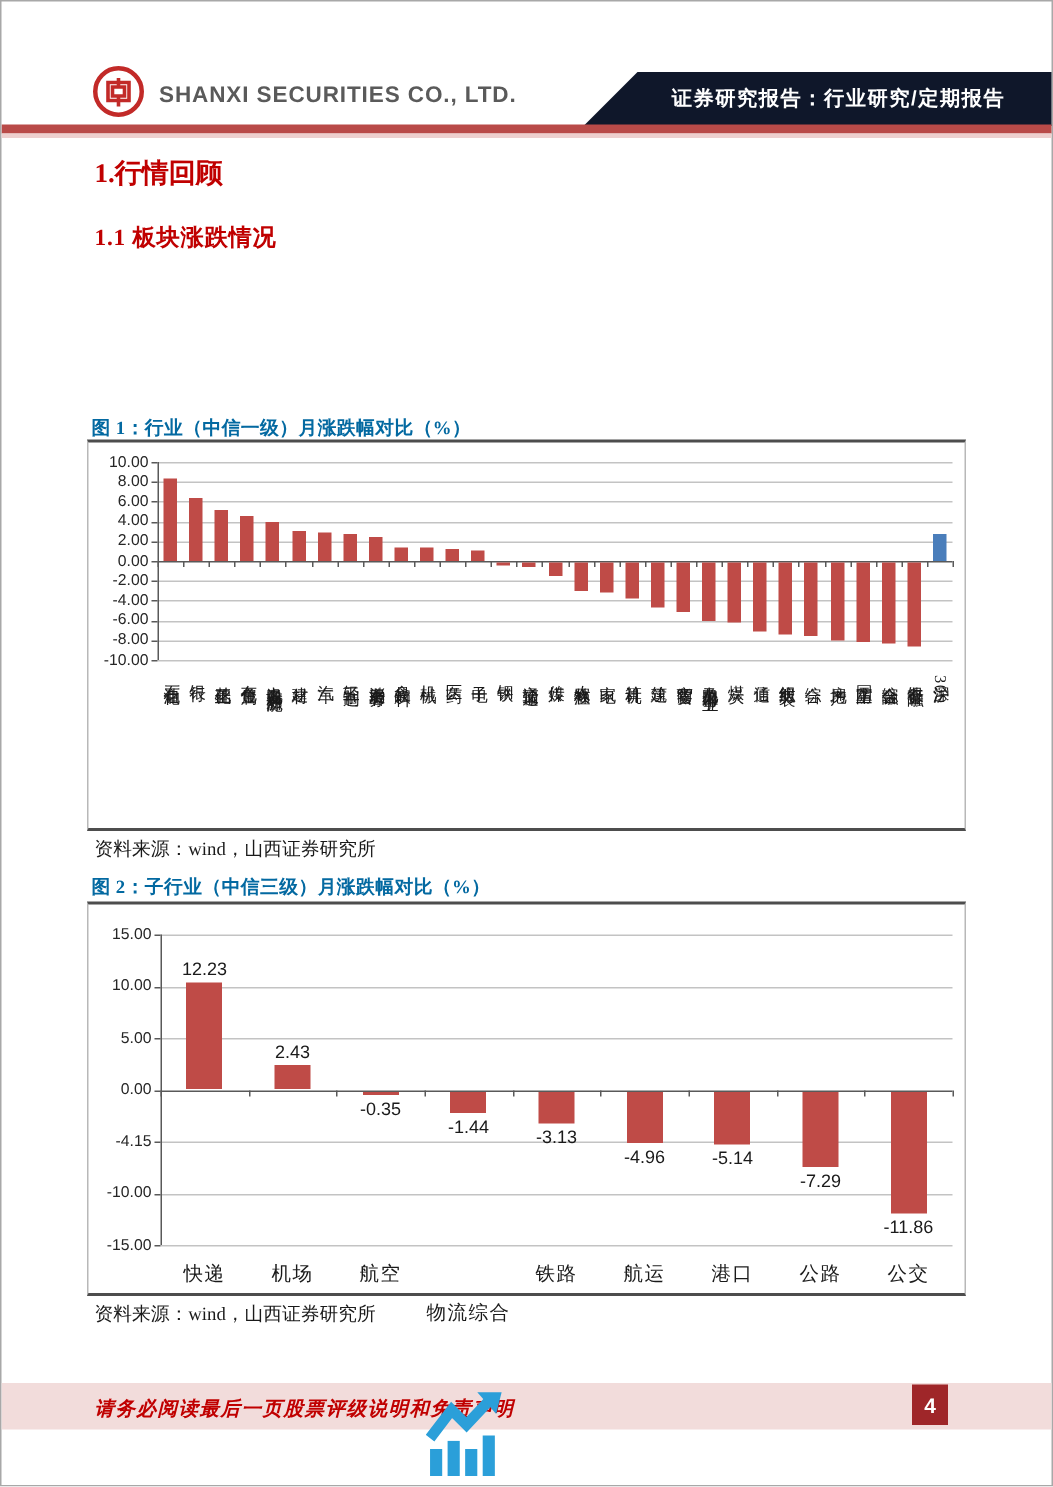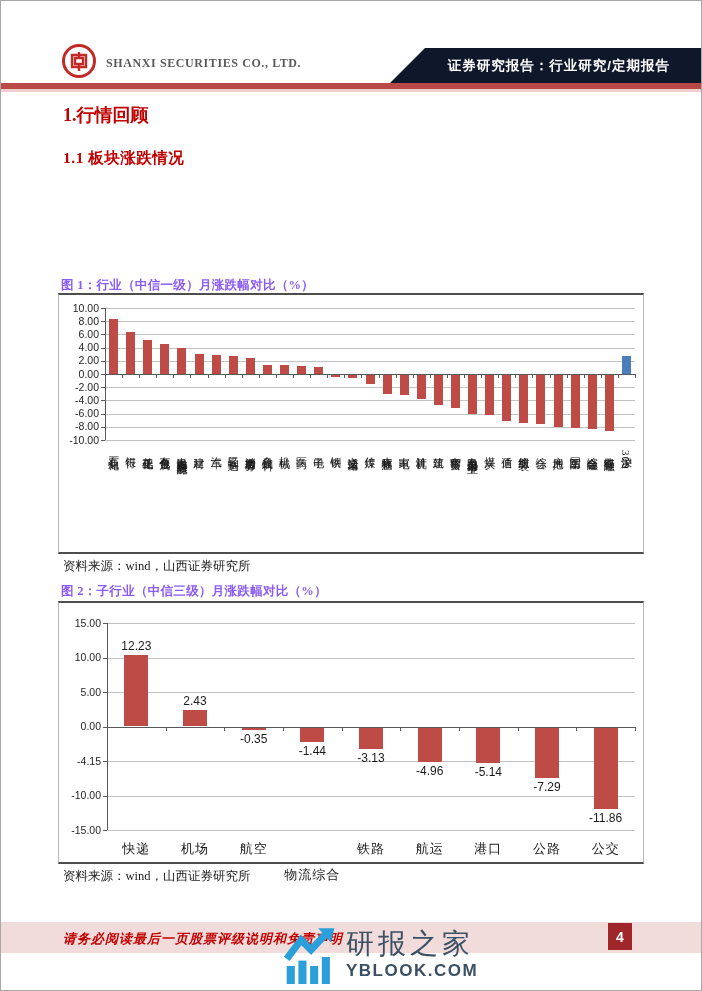--- a/index.html
+++ b/index.html
@@ -7,35 +7,35 @@
     position:relative;width:702px;height:991px;margin:0 auto;
     background:#ffffff;border:1px solid #a8a8a8;box-sizing:border-box;
     overflow:hidden;
     font-family:"Liberation Serif","DejaVu Serif",serif;
     color:#1a1a1a;
   }
   .abs{position:absolute;}
   
   .logo-group{left:60px;top:42px;display:flex;align-items:center;gap:9px;}
   .company-cn{font-size:16px;font-weight:bold;color:#3d3d3d;letter-spacing:2.5px;line-height:18px;font-family:"Liberation Sans","DejaVu Sans",sans-serif;}
-  .company-en{font-size:12px;font-weight:bold;color:#5a5a5a;letter-spacing:0.6px;line-height:13px;font-family:Liberation Serif, serif;}
+  .company-en{font-size:15px;font-weight:bold;color:#5a5a5a;letter-spacing:0.6px;line-height:13px;font-family:Liberation Sans, sans-serif;}
   .banner{
     left:388px;top:47px;width:314px;height:36px;background:#0f172a;
     clip-path:polygon(36px 0,100% 0,100% 100%,0 100%);
     display:flex;align-items:center;justify-content:center;
     color:#ffffff;font-weight:bold;font-size:13.5px;letter-spacing:1px;
     font-family:"Liberation Sans","DejaVu Sans",sans-serif;padding-left:26px;box-sizing:border-box;
   }
   .rule-dark{left:0;top:82px;width:702px;height:6px;background:#b94a48;}
   .rule-light{left:0;top:88px;width:702px;height:3px;background:#eecfce;}
   
   .h1{left:62px;top:102px;font-size:18px;font-weight:bold;color:#c00000;}
   .h2{left:62px;top:147px;font-size:15.5px;font-weight:bold;color:#c00000;letter-spacing:0.5px;}
   .para{left:62px;top:184px;width:580px;font-size:13.5px;line-height:27px;text-align:justify;text-indent:2em;}
-  .figtitle{font-size:12.5px;font-weight:bold;color:#8b5cf6;letter-spacing:0.3px;}
+  .figtitle{font-size:12.5px;font-weight:bold;color:#0369a1;letter-spacing:0.3px;}
   .source{font-size:12.5px;color:#1a1a1a;}
   
   .chartbox{
     background:#ffffff;
     border-top:2px solid #4d4d4d;border-bottom:2px solid #4d4d4d;
     border-left:1px solid #b8b8b8;border-right:1px solid #b8b8b8;
     box-sizing:border-box;
   }
   .gridline{position:absolute;height:1px;background:#c3c3c3;}
   .zeroline{position:absolute;height:1px;background:#595959;}
@@ -285,19 +285,15 @@
     <span>
       <svg width="54" height="58" viewBox="0 0 60 64">
         <rect x="3" y="42" width="9" height="20" fill="#2b9fd9"></rect>
         <rect x="16" y="36" width="9" height="26" fill="#2b9fd9"></rect>
         <rect x="29" y="42" width="9" height="20" fill="#2b9fd9"></rect>
         <rect x="42" y="32" width="9" height="30" fill="#2b9fd9"></rect>
         <polyline points="3,34 19,13 30,24 47,6" fill="none" stroke="#2b9fd9" stroke-width="8"></polyline>
         <polygon points="38,0 56,0 52,16" fill="#2b9fd9"></polygon>
       </svg>
     </span>
-    <span class="wm-text">
-      <div class="wm-cn">研报之家</div>
-      <div class="wm-en">YBLOOK.COM</div>
-    </span>
   </div>
 
 </div>
 
 </body></html>

